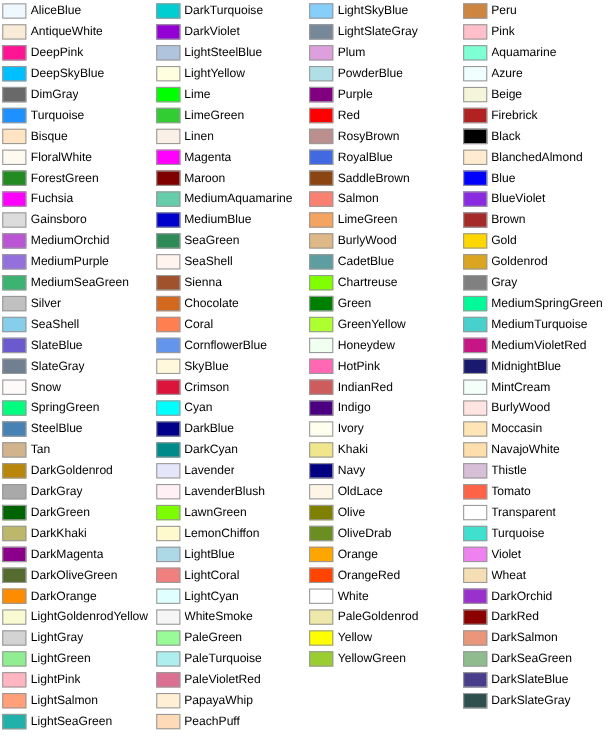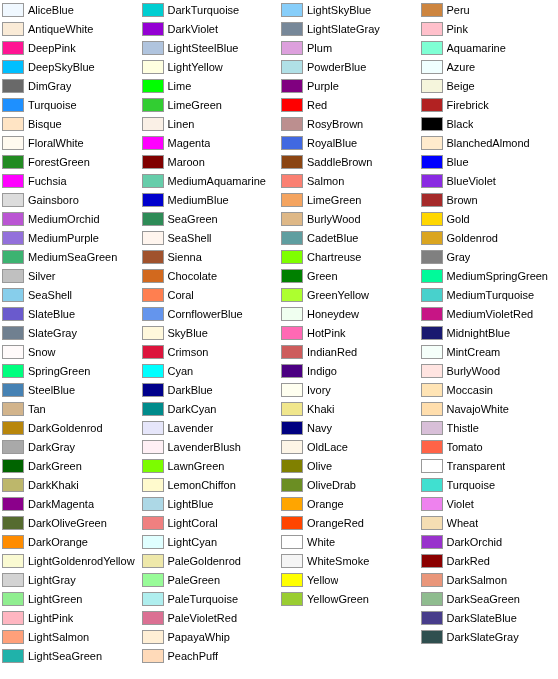--- a/index.html
+++ b/index.html
@@ -500,26 +500,26 @@
     </div>
     <div class="color-item">
       <div class="color-swatch" style="background-color: rgb(153, 50, 204);"></div>
       <span class="color-name">DarkOrchid</span>
     </div>
     <div class="color-item">
       <div class="color-swatch" style="background-color: rgb(250, 250, 210);"></div>
       <span class="color-name">LightGoldenrodYellow</span>
     </div>
     <div class="color-item">
+      <div class="color-swatch" style="background-color: rgb(245, 245, 245);"></div>
+      <span class="color-name">WhiteSmoke</span>
+    </div>
+    <div class="color-item">
       <div class="color-swatch" style="background-color: rgb(238, 232, 170);"></div>
       <span class="color-name">PaleGoldenrod</span>
-    </div>
-    <div class="color-item">
-      <div class="color-swatch" style="background-color: rgb(245, 245, 245);"></div>
-      <span class="color-name">WhiteSmoke</span>
     </div>
     <div class="color-item">
       <div class="color-swatch" style="background-color: rgb(139, 0, 0);"></div>
       <span class="color-name">DarkRed</span>
     </div>
     <div class="color-item">
       <div class="color-swatch" style="background-color: rgb(211, 211, 211);"></div>
       <span class="color-name">LightGray</span>
     </div>
     <div class="color-item">

